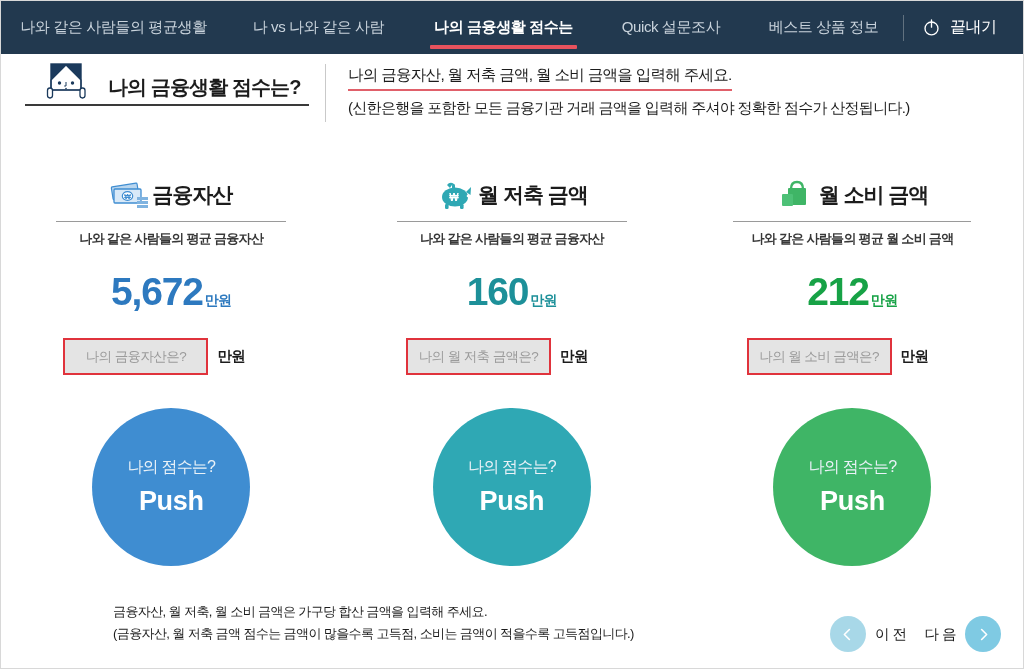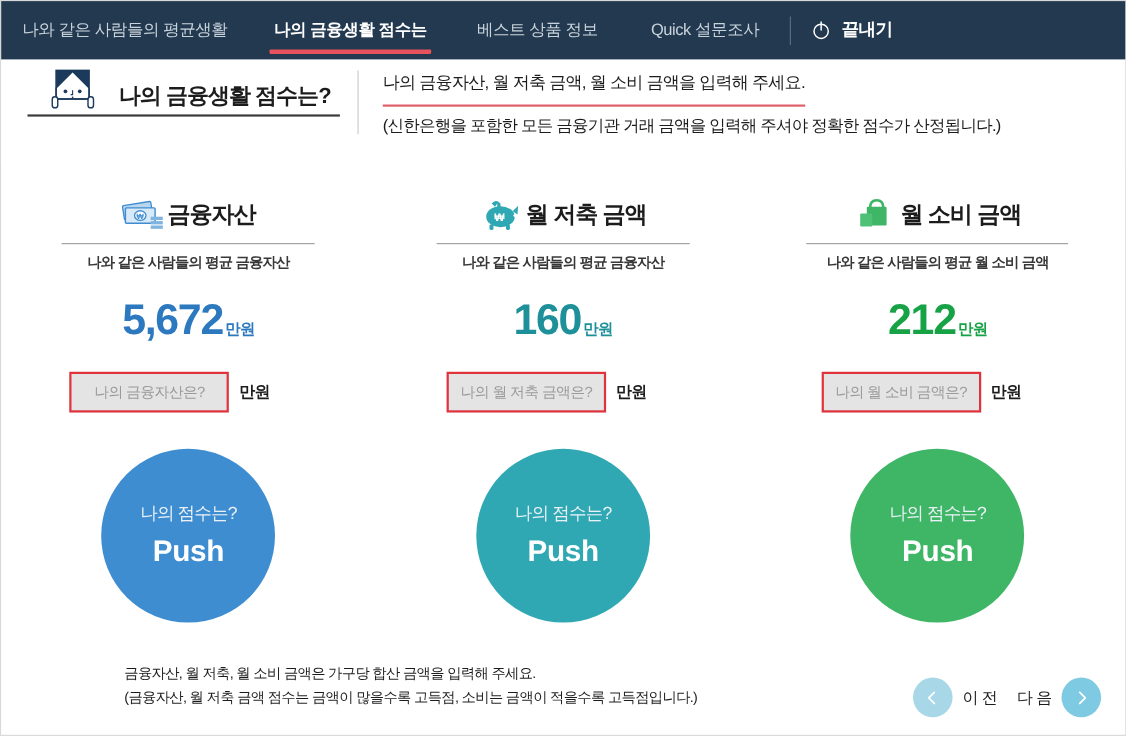--- a/index.html
+++ b/index.html
@@ -67,21 +67,21 @@
   .nav-exit {
     display: flex;
     align-items: center;
     gap: 9px;
     padding-left: 16px;
     cursor: pointer;
   }
   .nav-exit .label {
     color: #ffffff;
     font-size: 16px;
-    font-weight: bold;
+    font-weight: normal;
     letter-spacing: -0.5px;
   }
   .power-icon { width: 19px; height: 19px; display: block; }
 
   
   .header-band {
     position: absolute;
     top: 54px; left: 0;
     width: 1022px;
     height: 95px;
@@ -127,21 +127,21 @@
     margin: 6px 22px 0 16px;
   }
 
   .desc-block { padding-top: 7px; }
   .desc-main {
     font-size: 15.5px;
     color: #1c1c1c;
     letter-spacing: -0.7px;
     border-bottom: 2px solid #e0606a;
     display: inline-block;
-    padding-bottom: 9px;
+    padding-bottom: 3px;
   }
   .desc-sub {
     margin-top: 8px;
     font-size: 15px;
     color: #1c1c1c;
     letter-spacing: -0.7px;
   }
 
   
   .columns {
@@ -321,28 +321,31 @@
 </style>
 </head>
 <body>
 
 <div id="page">
 
   <div class="navbar">
     <div class="nav-tab t1">
       <span>나와 같은 사람들의 평균생활</span>
     </div>
+    <div class="nav-tab t2">
+      <span>나 vs 나와 같은 사람</span>
+    </div>
     <div class="nav-tab t3">
       <span>나의 금융생활 점수는</span>
     </div>
+    <div class="nav-tab t5">
+      <span>Quick 설문조사</span>
+    </div>
     <div class="nav-tab t4">
       <span>베스트 상품 정보</span>
-    </div>
-    <div class="nav-tab t5">
-      <span>Quick 설문조사</span>
     </div>
     <div class="nav-divider"></div>
     <div class="nav-exit">
       <span>
         <svg class="power-icon" viewBox="0 0 24 24" fill="none" stroke="#ffffff" stroke-width="1.7" stroke-linecap="round">
           <circle cx="12" cy="13.2" r="8.2"></circle>
           <line x1="12" y1="2.4" x2="12" y2="11.6"></line>
         </svg>
       </span>
       <span class="label">끝내기</span>

